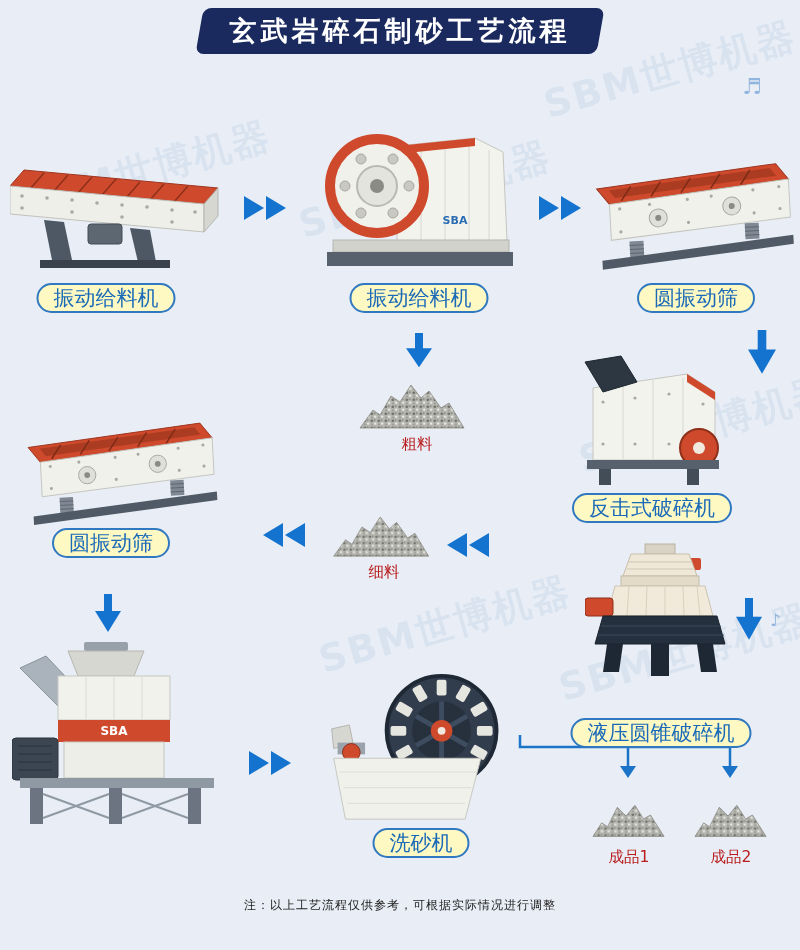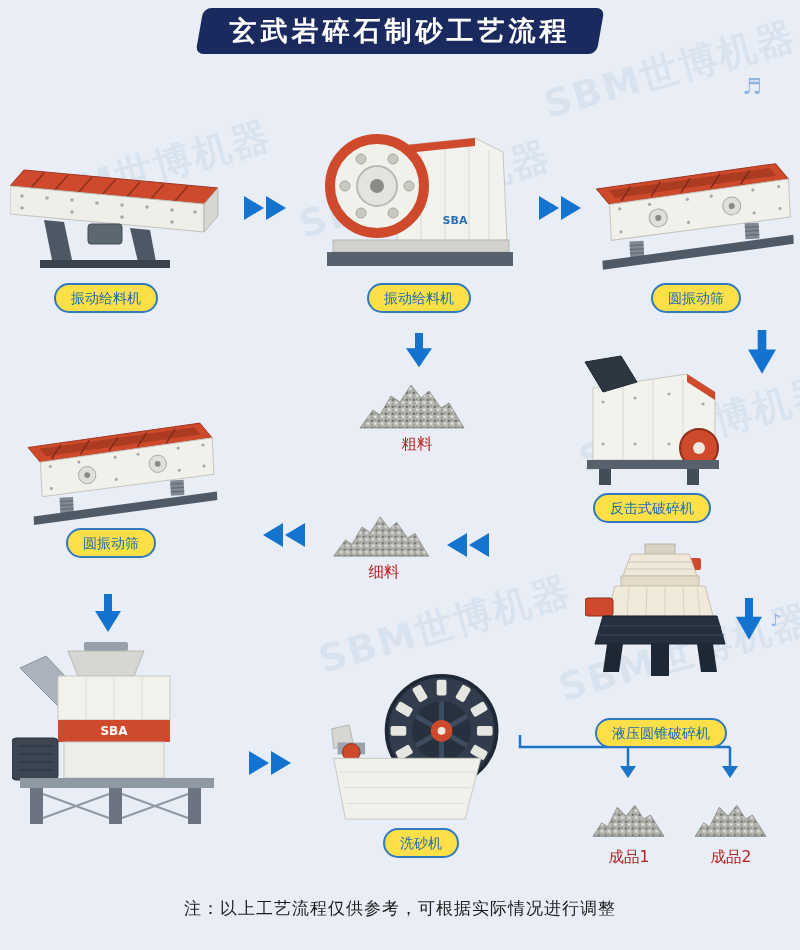--- a/index.html
+++ b/index.html
@@ -5,24 +5,24 @@
   *{margin:0;padding:0;box-sizing:border-box}
   html,body{width:800px;height:950px}
   body{font-family:"DejaVu Sans","Liberation Sans",sans-serif;}
   .stage{position:relative;width:800px;height:950px;background:#e9eef6;overflow:hidden}
   .wm{position:absolute;font-weight:bold;font-size:38px;color:#cfdded;opacity:.6;transform:rotate(-16deg);white-space:nowrap;pointer-events:none;letter-spacing:2px}
   .decor-note{position:absolute;color:#8fb4de;pointer-events:none}
   .banner{position:absolute;left:400px;top:8px;transform:translateX(-50%);height:46px}
   .banner-bg{position:absolute;left:0;right:0;top:0;bottom:0;background:#1b2a5e;transform:skewX(-10deg);border-radius:8px}
   .banner-text{position:relative;display:block;color:#ffffff;font-size:27px;font-weight:bold;letter-spacing:4px;line-height:46px;padding:0 30px;white-space:nowrap}
   .machine{position:absolute}
-  .pill{position:absolute;transform:translateX(-50%);border:2px solid #3079c0;color:#1a6ab8;background:#fde047;border-radius:16px;padding:3px 15px;font-size:14px;white-space:nowrap;line-height:20px}
+  .pill{position:absolute;transform:translateX(-50%);border:2px solid #3079c0;color:#1a6ab8;background:#fef9c3;border-radius:16px;padding:3px 15px;font-size:21px;white-space:nowrap;line-height:20px}
   .plain{position:absolute;transform:translateX(-50%);font-size:15.5px;color:#b91c1c;white-space:nowrap}
   .arrow{position:absolute}
-  .note{position:absolute;left:0;top:897px;width:100%;text-align:center;font-size:17px;color:#1c1c1c;letter-spacing:1px}
+  .note{position:absolute;left:0;top:897px;width:100%;text-align:center;font-size:12px;color:#1c1c1c;letter-spacing:1px}
 </style>
 </head>
 <body>
 
 <div class="stage">
 
   <span class="wm" style="left:15px;top:145px">SBM世博机器</span>
   <span class="wm" style="left:295px;top:165px">SBM世博机器</span>
   <span class="wm" style="left:540px;top:45px">SBM世博机器</span>
   <span class="wm" style="left:575px;top:400px">SBM世博机器</span>

